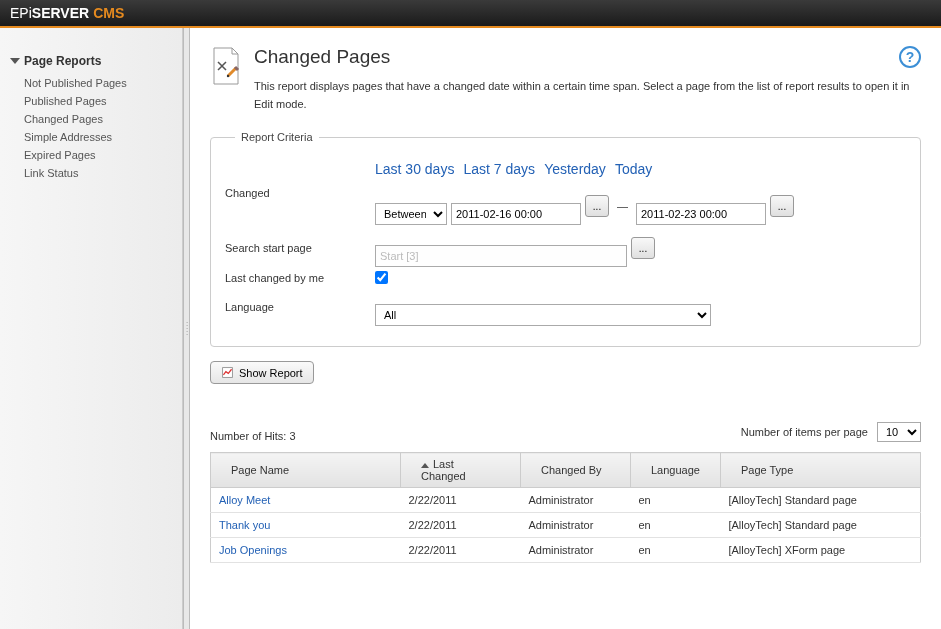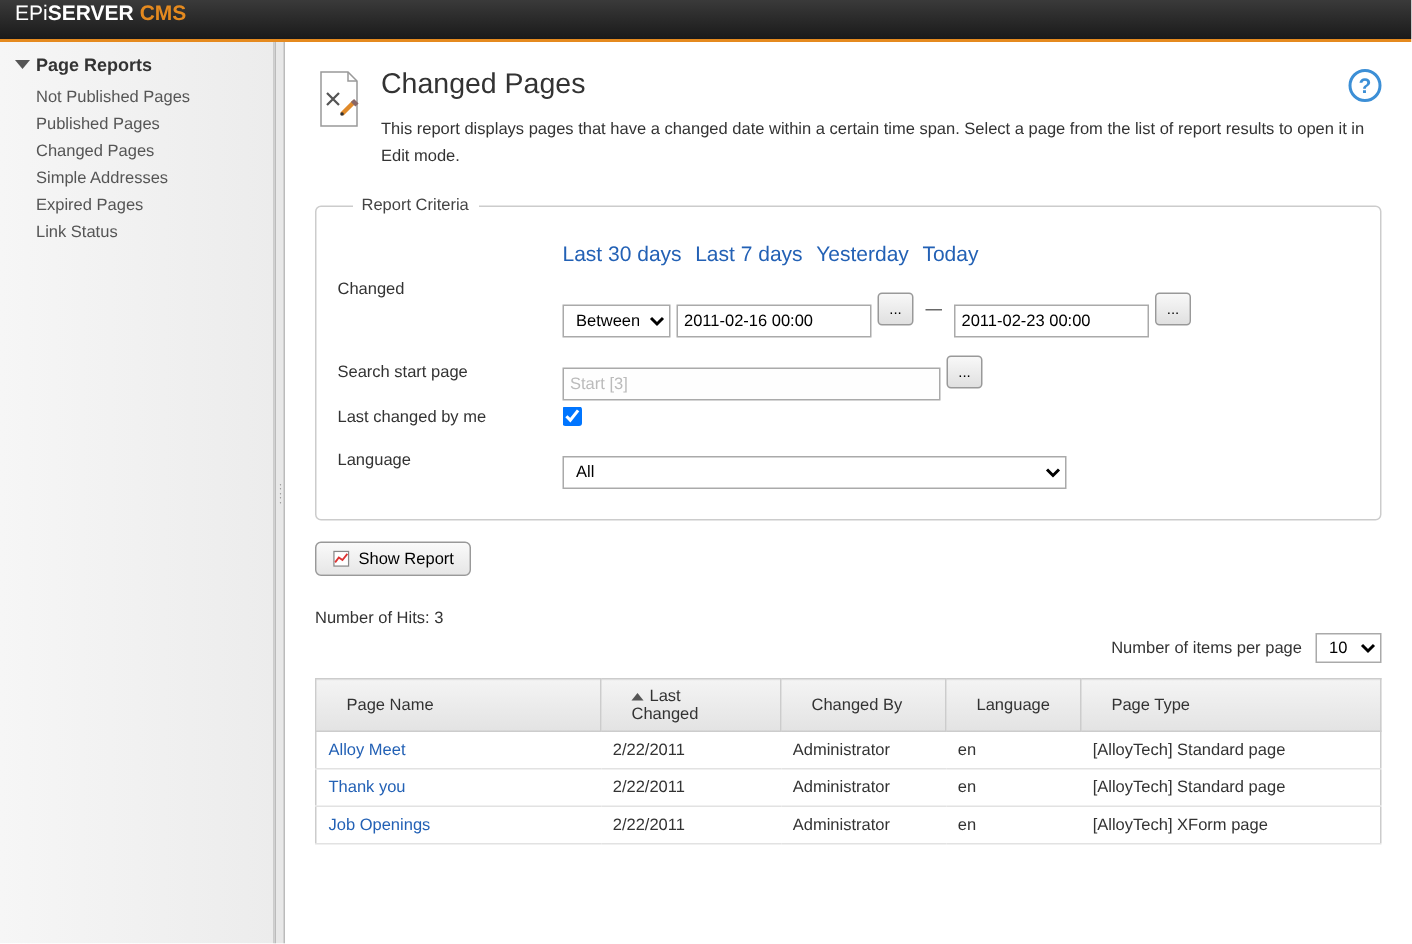--- a/index.html
+++ b/index.html
@@ -10,32 +10,33 @@
   background: #fff;
   width: 941px;
   height: 629px;
   overflow: hidden;
 }
 .topbar {
   height: 28px;
   background: linear-gradient(to bottom, #3a3a3a, #1a1a1a);
   border-bottom: 2px solid #e58a1f;
   display: flex;
+  align-items: center;
   padding-left: 10px;
 }
 .logo { font-size: 14px; font-weight: bold; }
 .logo .epi { color: #fff; font-weight: normal; }
 .logo .server { color: #fff; font-weight: bold; }
 .logo .cms { color: #e58a1f; font-weight: bold; margin-left: 4px; }
 .layout { display: flex; height: 601px; }
 .sidebar {
   width: 183px;
   background: linear-gradient(to right, #f6f6f6, #ececec);
   border-right: 1px solid #ccc;
-  padding: 8px 0 0 10px;
+  padding: 26px 0 0 10px;
   position: relative;
 }
 .sidebar h3 {
   font-size: 12px;
   font-weight: bold;
   color: #333;
   margin-bottom: 6px;
   display: flex;
   align-items: center;
 }
@@ -148,21 +149,21 @@
   cursor: pointer;
   display: inline-flex;
   align-items: center;
   gap: 5px;
 }
 .show-report svg { width: 13px; height: 13px; }
 .results-bar {
   margin-top: 22px;
   display: flex;
   justify-content: space-between;
-  align-items: flex-start;
+  align-items: flex-end;
   font-size: 11px;
 }
 .pager select { height: 20px; }
 table.results {
   width: 100%;
   border-collapse: collapse;
   margin-top: 10px;
   border: 1px solid #ccc;
   font-size: 11px;
 }

